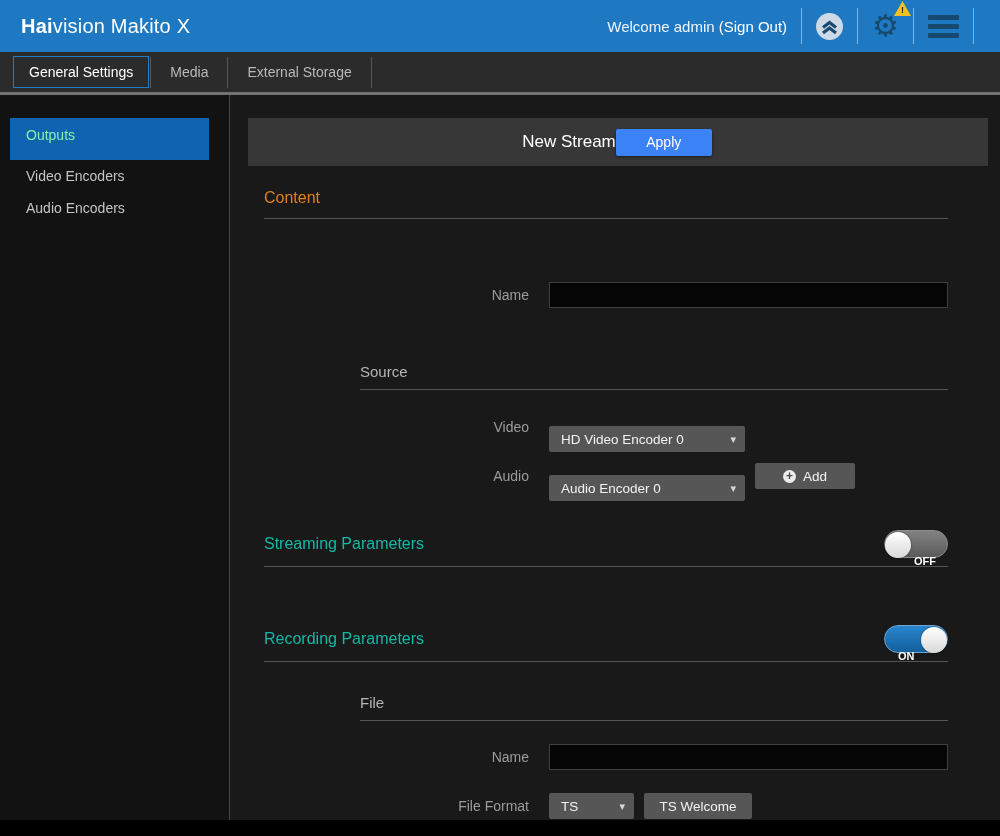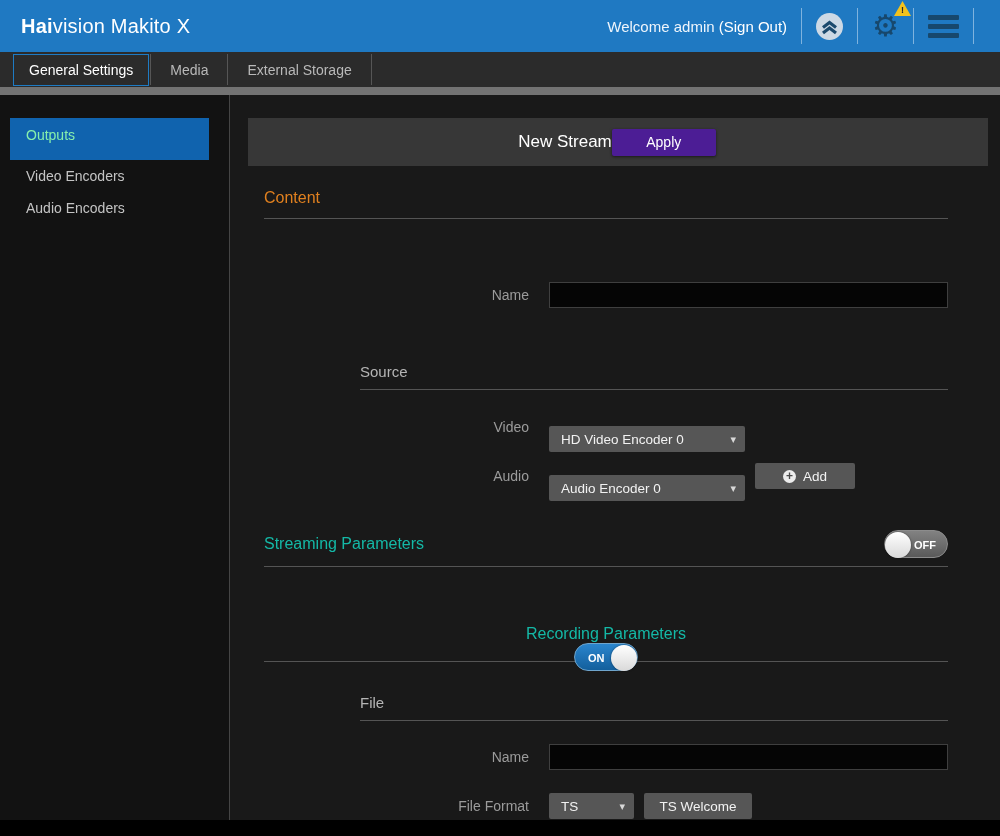--- a/index.html
+++ b/index.html
@@ -24,21 +24,21 @@
     position:absolute; top:-10px; right:-12px; width:17px; height:15px;
     background:#f2c21c; clip-path:polygon(50% 0, 100% 100%, 0 100%);
     display:flex; align-items:flex-end; justify-content:center;
   }
   .warn-tri span { font-size:9px; font-weight:bold; color:#2a2a2a; line-height:11px; }
   .hamburger { display:flex; flex-direction:column; gap:4px; width:31px; cursor:pointer; }
   .hamburger i { display:block; height:5px; background:#17486d; border-radius:1px; }
 
   
   .tabbar {
-    height:43px; background:#2b2b2b; border-bottom:8px solid #737373;
+    height:43px; background:#2b2b2b; border-bottom:3px solid #737373;
     display:flex; align-items:center; padding-left:13px;
   }
   .tab { font-size:14px; color:#b9b9b9; padding:7px 18px; cursor:pointer; white-space:nowrap; }
   .tab.active { border:1px solid #1e7bc4; color:#ffffff; padding:7px 15px; }
   .tabdiv { width:1px; height:31px; background:#565656; margin:0 1px; }
 
   
   .page-body { display:flex; height:725px; }
   .sidebar {
     width:230px; background:#121212; border-right:1px solid #454545;
@@ -55,21 +55,21 @@
 
   .content { margin-left:18px; width:740px; }
 
   .panel-header {
     margin-top:23px; height:48px; background:#373737;
     display:flex; align-items:center; justify-content:center;
     padding:0 19px 0 17px;
   }
   .panel-title { font-size:17px; font-weight:normal; color:#ffffff; }
   .apply-btn {
-    width:104px; height:27px; background:#4c1d95; color:#ffffff; border:none;
+    width:96px; height:27px; background:#3b82f6; color:#ffffff; border:none;
     font-size:14px; font-family:inherit; border-radius:2px; cursor:pointer;
     box-shadow:0 1px 3px rgba(0,0,0,0.55);
   }
 
   .sec-heading { font-size:16px; font-weight:normal; color:#e0801f; margin:19px 0 0 16px; line-height:25px; }
   .divider { border-bottom:1px solid #545454; }
   .divider.full { margin:8px 40px 0 16px; }
   .divider.indent { margin:6px 40px 0 112px; }
   .sub-heading { font-size:15px; font-weight:normal; color:#b5b5b5; margin:53px 0 0 112px; line-height:22px; }
 
@@ -106,33 +106,33 @@
   .toggle-row {
     display:flex; align-items:center; justify-content:space-between;
     height:28px; padding:0 40px 0 16px;
   }
   .toggle-heading { font-size:16px; font-weight:normal; color:#14b8a6; }
   .toggle { position:relative; width:64px; height:28px; border-radius:14px; cursor:pointer; flex:none; }
   .toggle .knob {
     position:absolute; top:1px; width:26px; height:26px; border-radius:50%;
     background:linear-gradient(#ffffff,#d9d9d9); box-shadow:0 0 2px rgba(0,0,0,0.6);
   }
-  .toggle .t-label { position:absolute; top:0; line-height:28px; font-size:11px; font-weight:bold; color:#ffffff; }
+  .toggle .t-label { position:absolute; top:16px; line-height:28px; font-size:11px; font-weight:bold; color:#ffffff; }
   .toggle.off { background:linear-gradient(#828282,#5a5a5a); border:1px solid #8c8c8c; }
   .toggle.off .knob { left:0px; }
   .toggle.off .t-label { right:11px; }
   .toggle.on { background:linear-gradient(#2a85cd,#135f9c); border:1px solid #6fa5cc; }
   .toggle.on .knob { right:0px; }
   .toggle.on .t-label { left:13px; }
 
   .mt-name1 { margin-top:63px; }
   .mt-video { margin-top:24px; }
   .mt-audio { margin-top:23px; }
   .mt-stream { margin-top:41px; }
-  .mt-record { margin-top:58px;flex-direction:column; }
+  .mt-record { margin-top:58px; }
   .mt-file-head { margin-top:30px; }
   .mt-name2 { margin-top:23px; }
   .mt-format { margin-top:23px; }
   .div-after-record { margin-top:6px; }
 
   .bottom-strip { height:16px; background:#000000; }
 </style>
 </head>
 <body>
 

